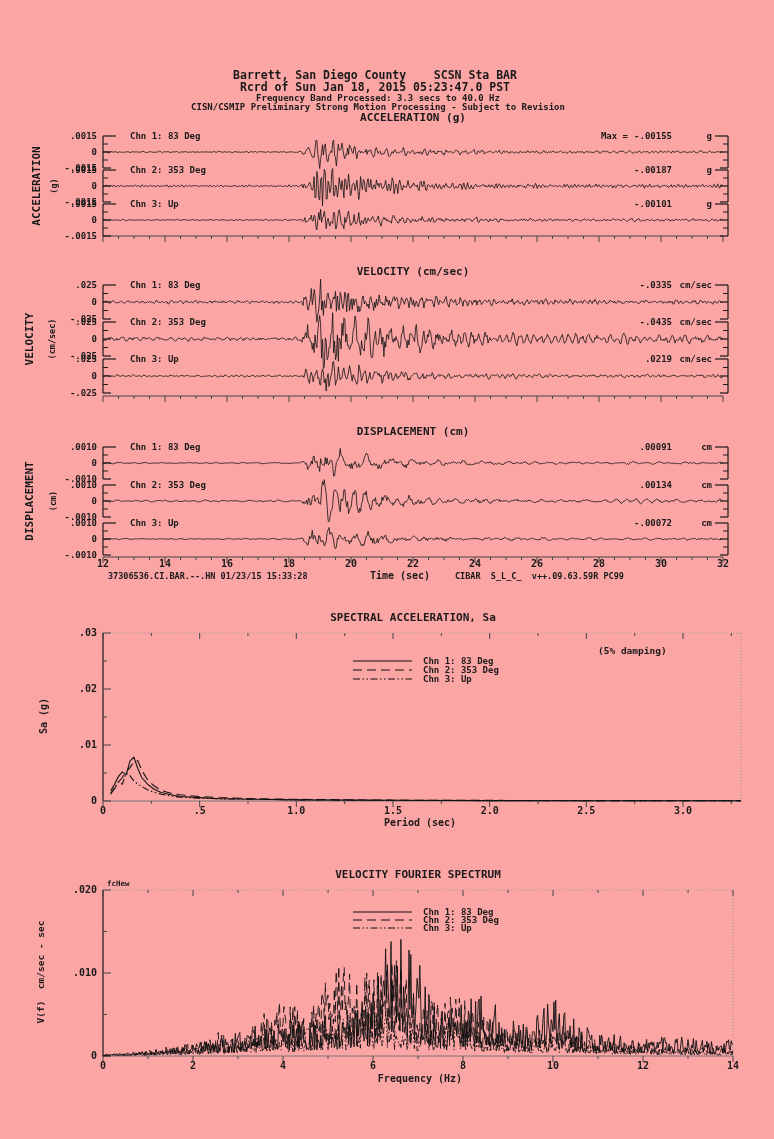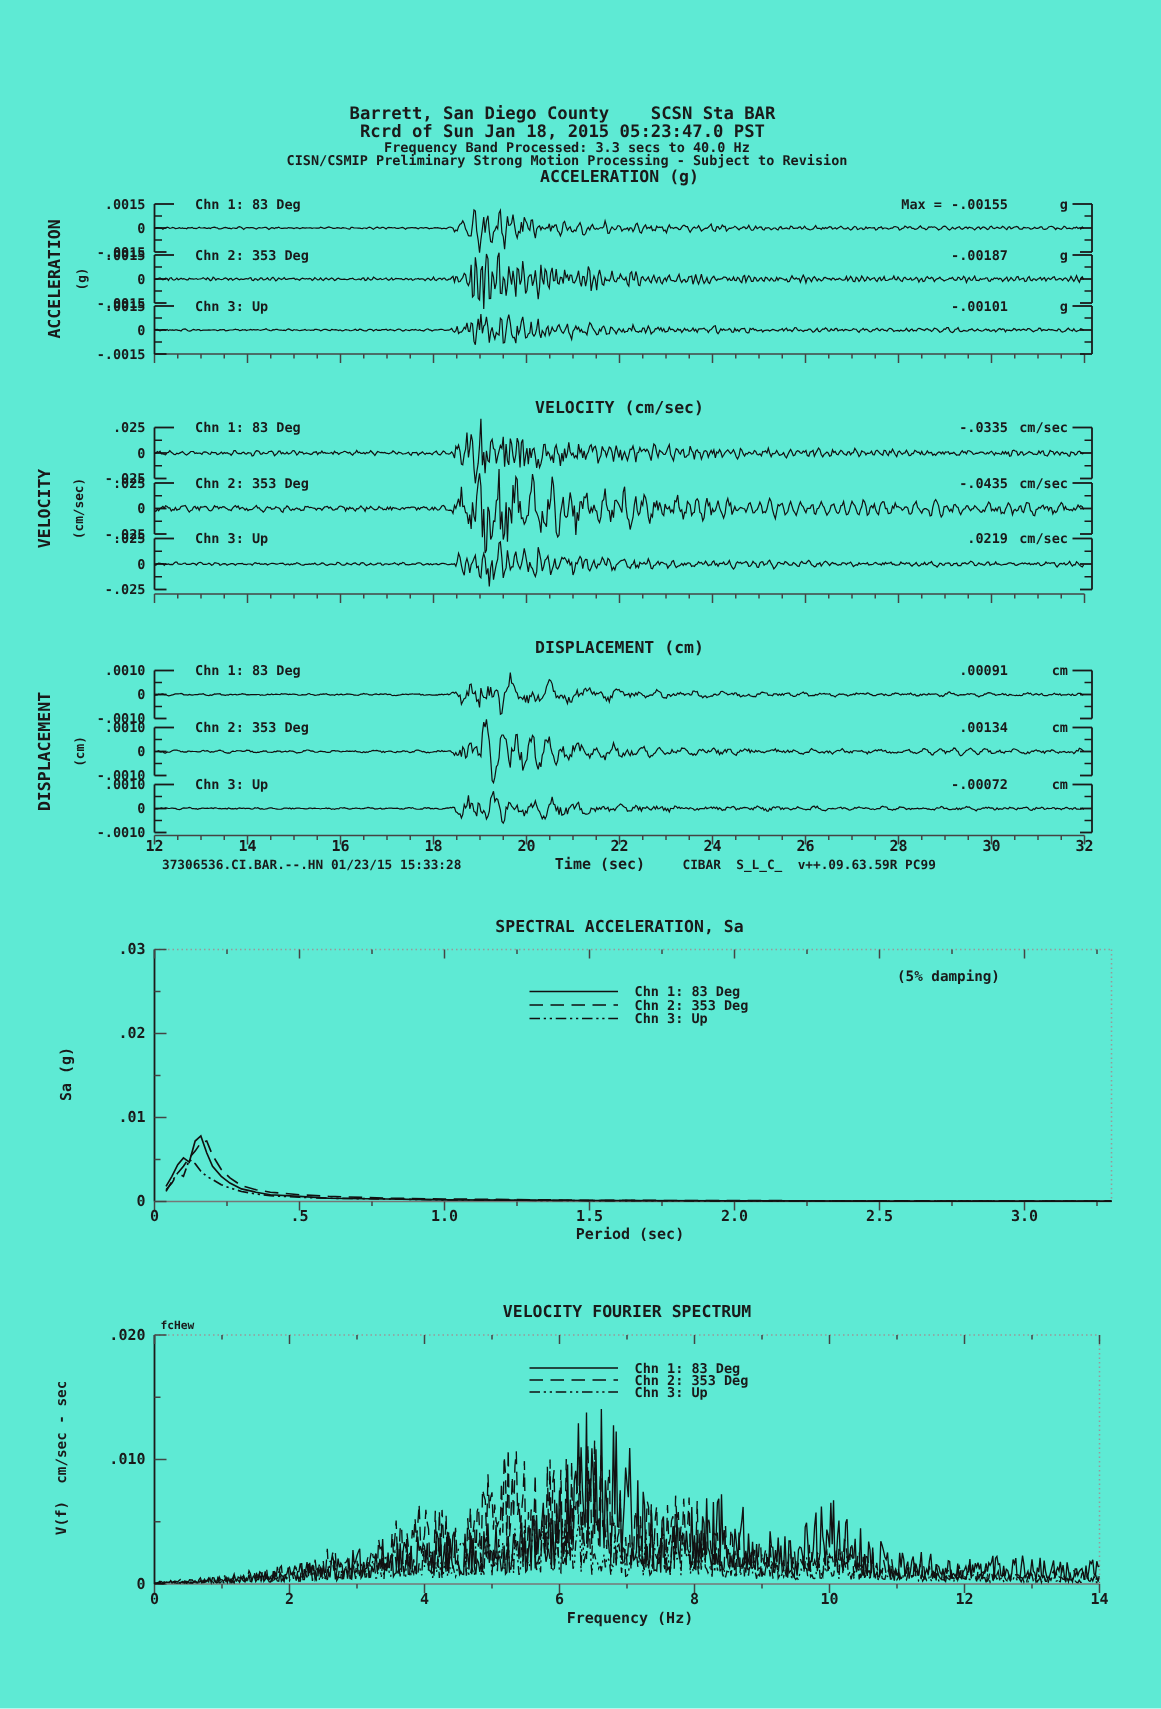--- a/index.html
+++ b/index.html
@@ -1,16 +1,16 @@
 <!DOCTYPE html>
 <html><head>
 <meta charset="utf-8">
 <style>
   html,body{margin:0;padding:0;background:#fff;}
-  #page{position:relative;width:774px;height:1139px;background:#5eead4;overflow:hidden;}
+  #page{position:relative;width:774px;height:1139px;background:#fca5a5;overflow:hidden;}
   svg text{font-family:"DejaVu Sans Mono","Liberation Mono",monospace;font-weight:bold;fill:#1a1a1a;white-space:pre;}
   .t75{font-size:7.5px}.t85{font-size:8.5px}.t9{font-size:9px}.t95{font-size:9.5px}
   .t10{font-size:10px}.t11{font-size:11px}.t115{font-size:11.5px}
 </style>
 </head>
 <body>
 
 <div id="page">
 <svg id="plot" width="774" height="1139" viewBox="0 0 774 1139">
 

